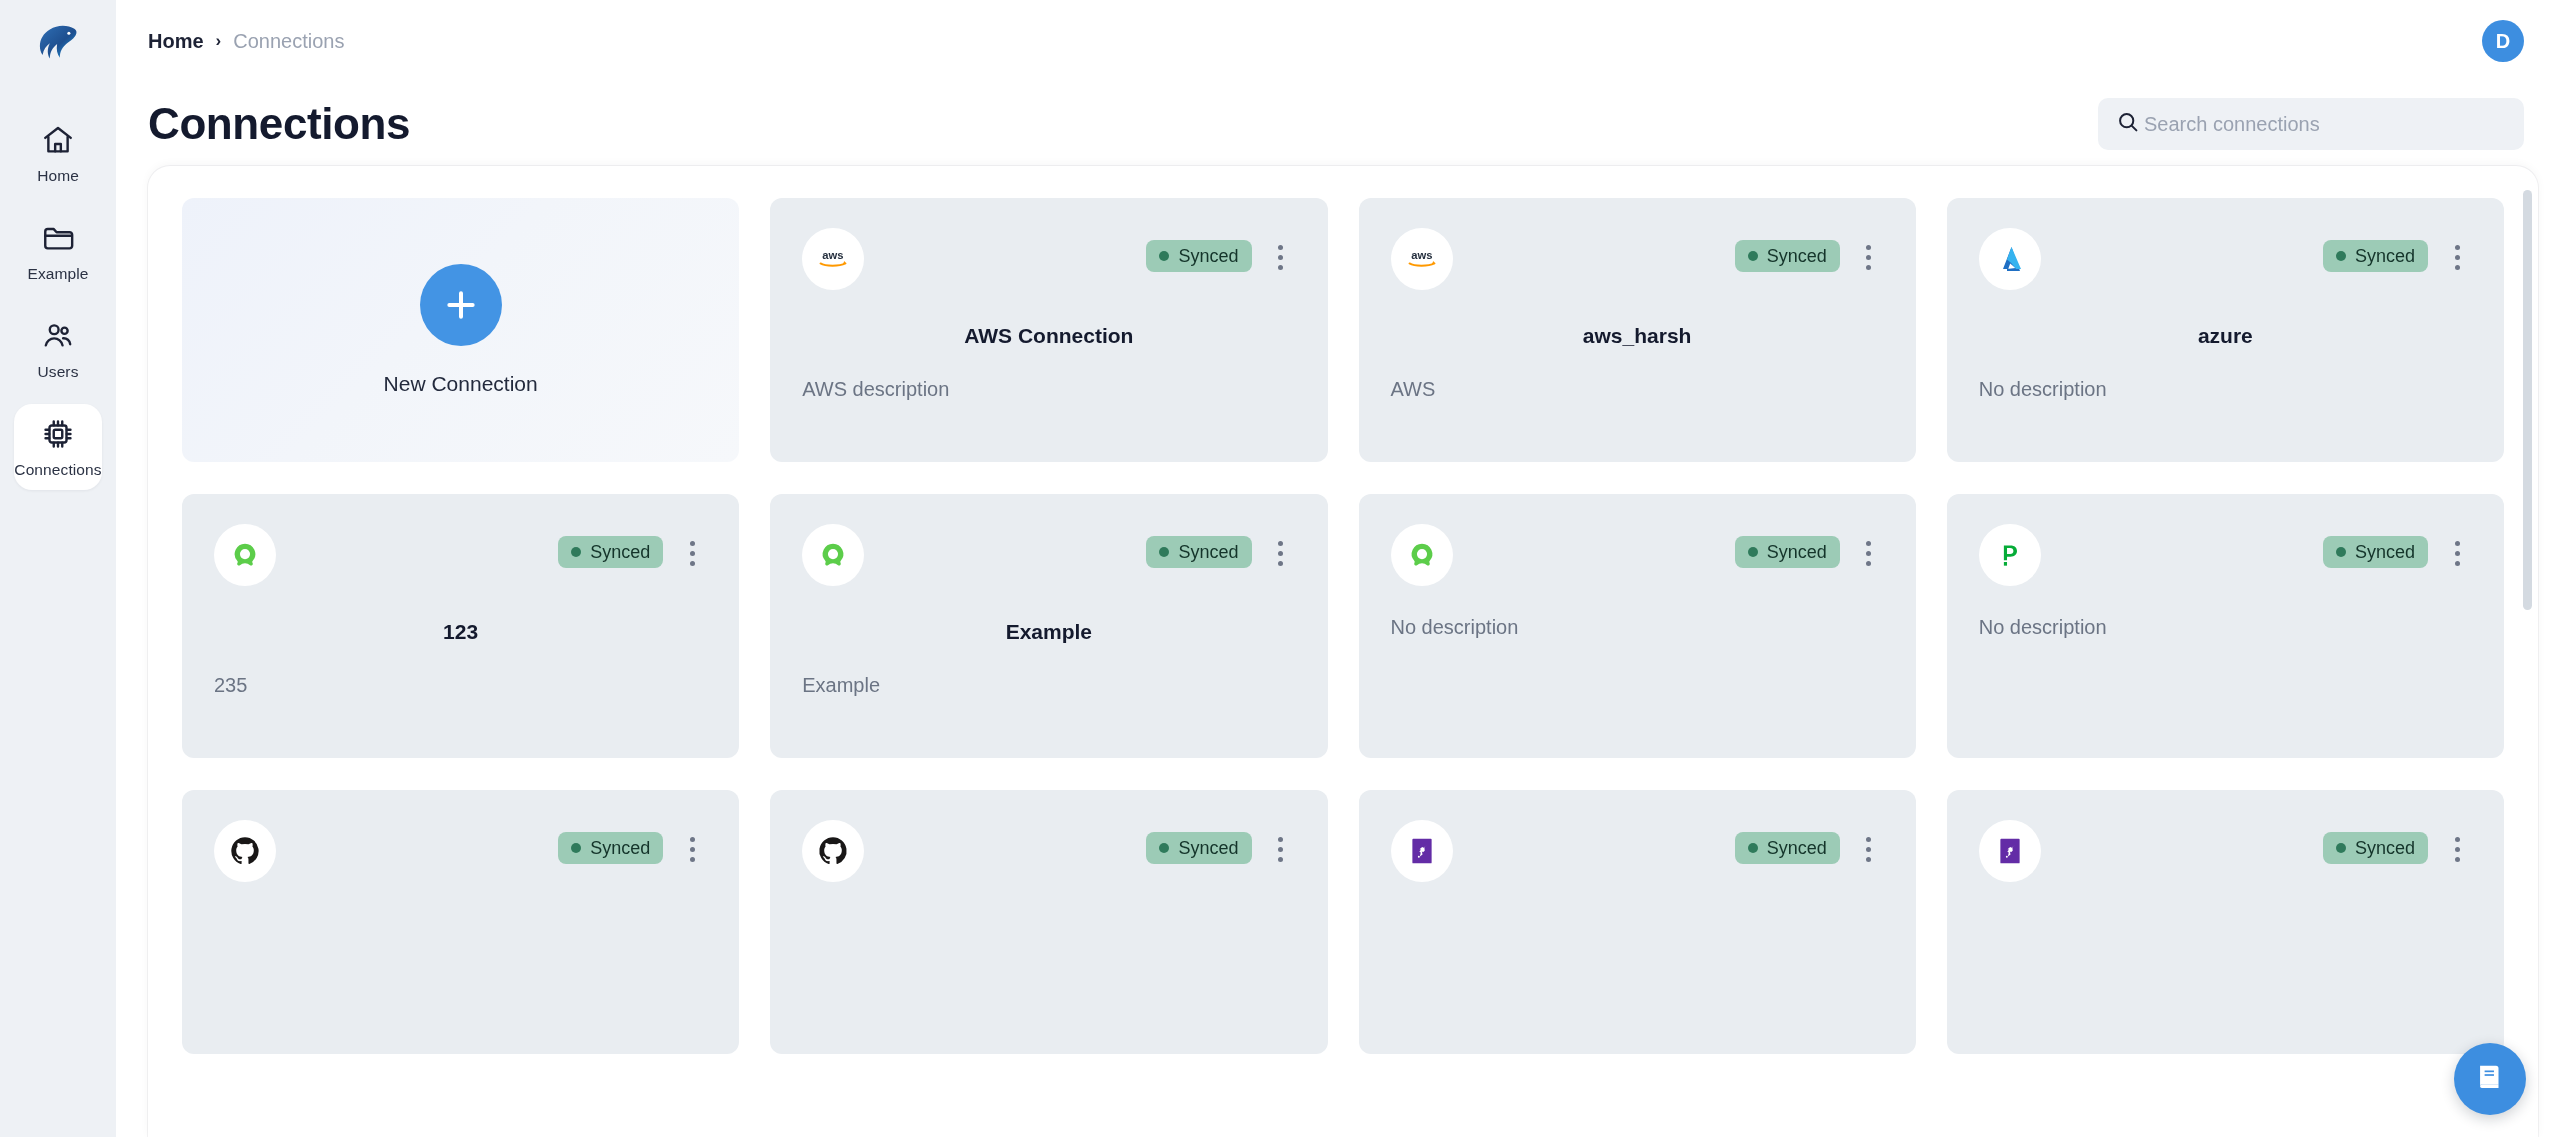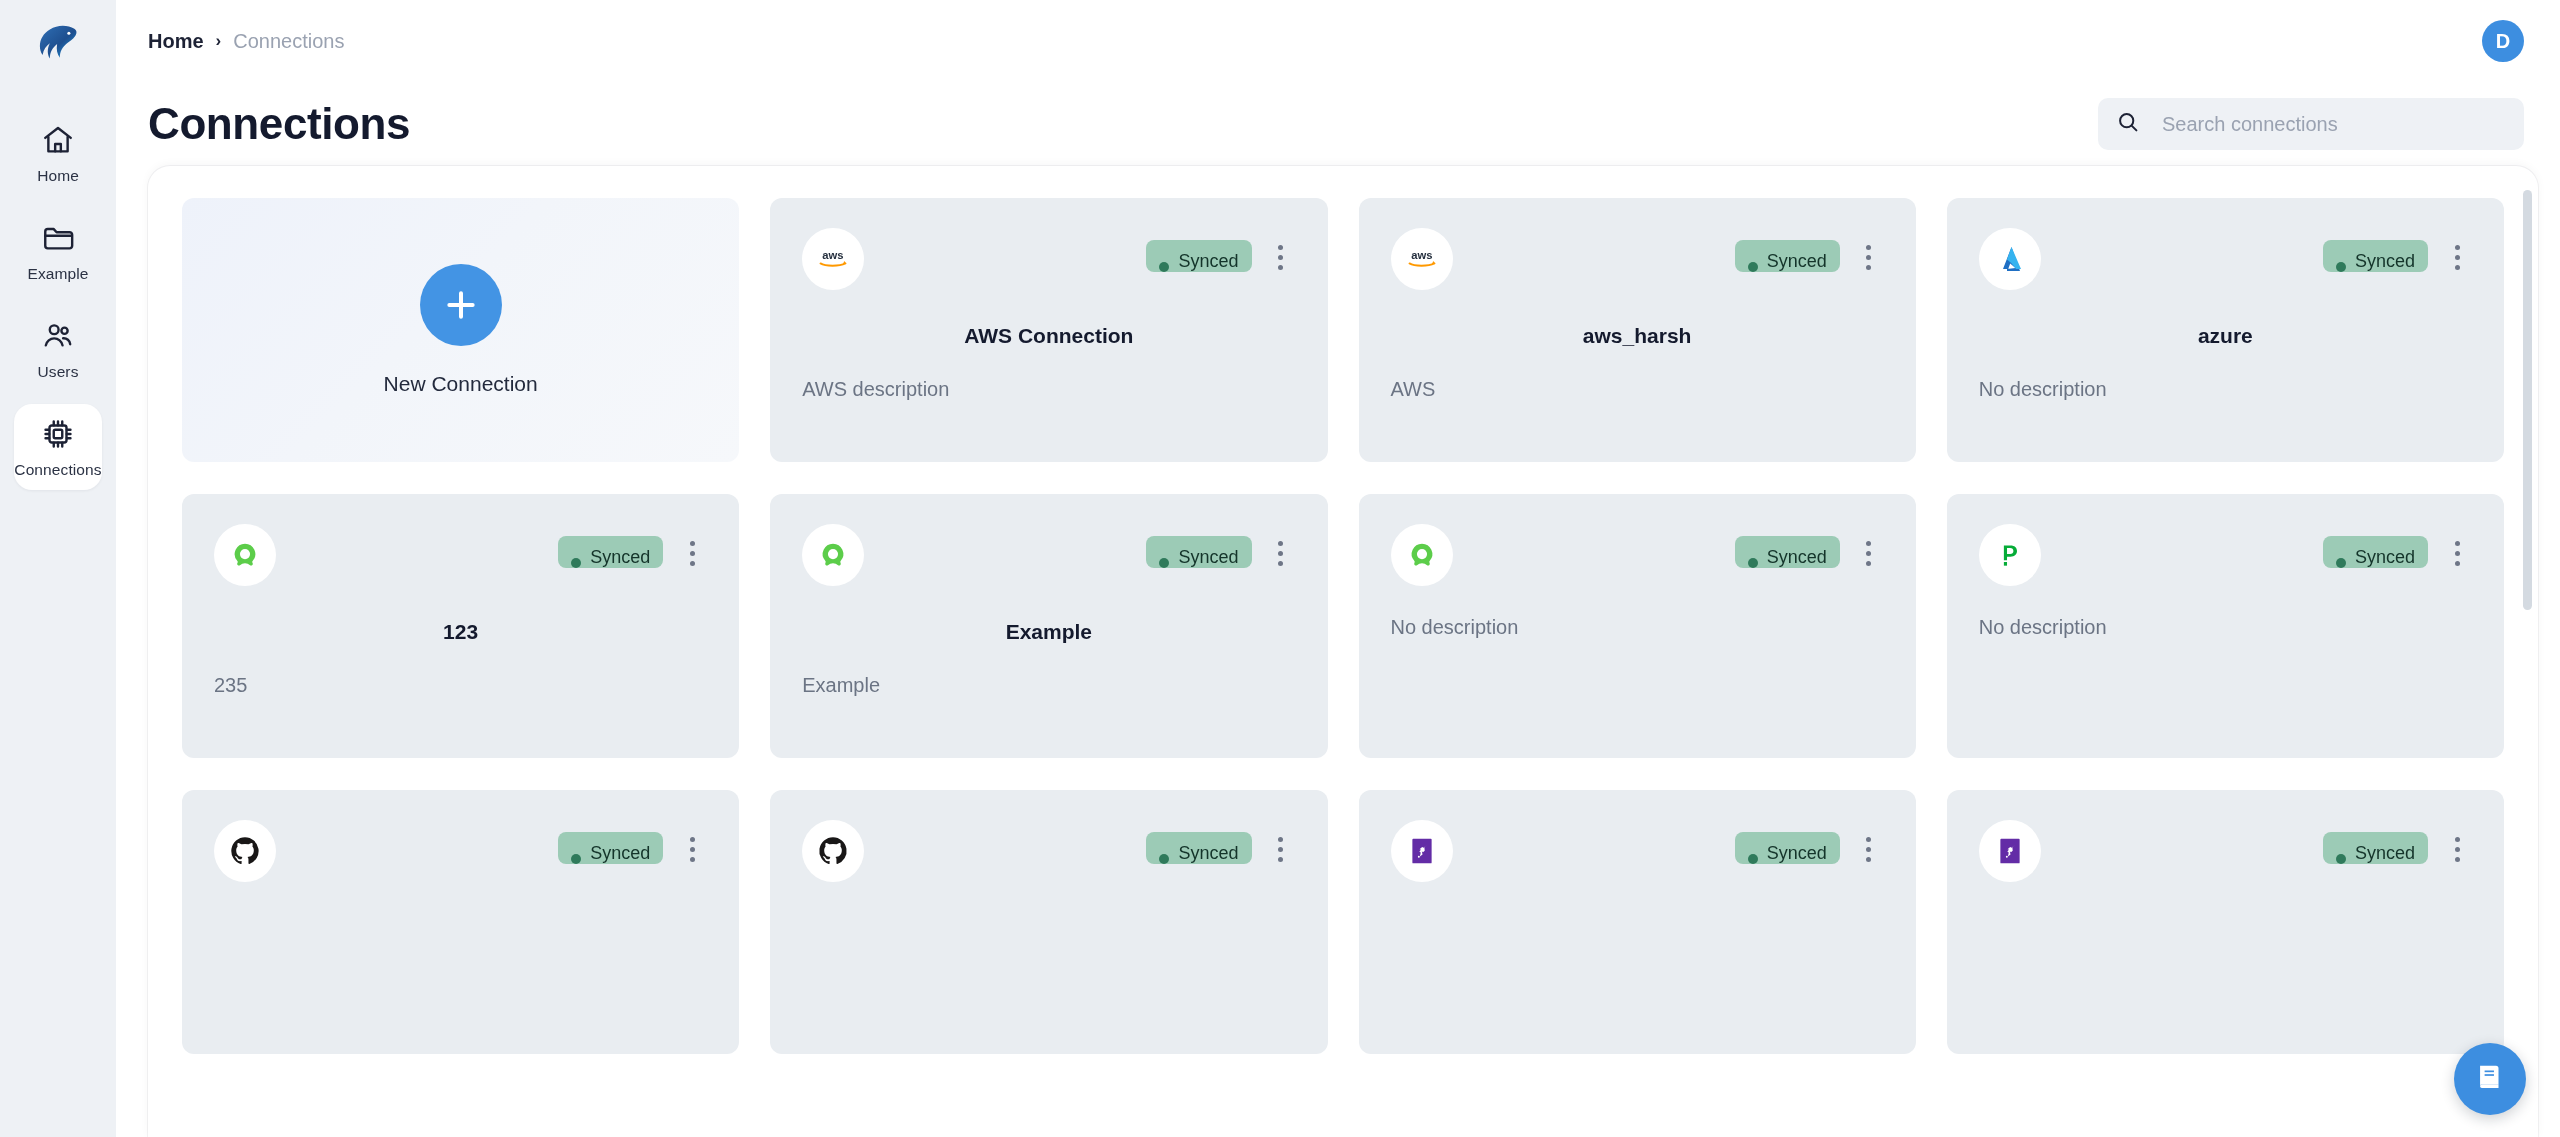--- a/index.html
+++ b/index.html
@@ -50,21 +50,21 @@
     display: flex; align-items: center; justify-content: center;
     font-size: 20px; font-weight: 600; cursor: pointer;
   }
 
   .titlerow { display: flex; align-items: center; padding: 0 36px 0 32px; height: 84px; }
   .page-title { font-size: 44px; font-weight: 700; color: #141a2e; letter-spacing: -.4px; }
   .title-spacer { flex: 1; }
   .search-box {
     width: 426px; height: 52px;
     background: #eef1f5; border-radius: 10px;
-    display: flex; align-items: center; gap: 22px;
+    display: flex; align-items: center; gap: 4px;
     padding: 0 18px; cursor: text;
   }
   .search-box svg { width: 24px; height: 24px; stroke: #1d2235; fill:none; stroke-width: 2; stroke-linecap: round; }
   .search-input {
     border: none; outline: none; background: transparent;
     font-family: "Liberation Sans", sans-serif;
     font-size: 20px; color: #1d2235; width: 100%;
   }
   .search-input::placeholder { color: #9aa2b1; }
 
@@ -115,21 +115,21 @@
     width: 62px; height: 62px; border-radius: 50%;
     background: #ffffff;
     display: flex; align-items: center; justify-content: center;
     flex: 0 0 62px;
   }
   .head-spacer { flex: 1; }
   .badge {
     background: #9ccbb6;
     border-radius: 8px;
     height: 32px;
-    display: inline-flex; align-items: flex-end; gap: 9px;
+    display: inline-flex; align-items: center; gap: 9px;
     padding: 0 13px;
     margin-top: 12px;
   }
   .badge-dot { width: 10px; height: 10px; border-radius: 50%; background: #2f7a5b; }
   .badge-text { font-size: 18px; color: #14342a; }
   .kebab {
     width: 30px; height: 42px; margin-top: 8px; margin-left: 14px;
     display: flex; flex-direction: column; align-items: center; justify-content: center; gap: 5px;
     cursor: pointer;
   }

